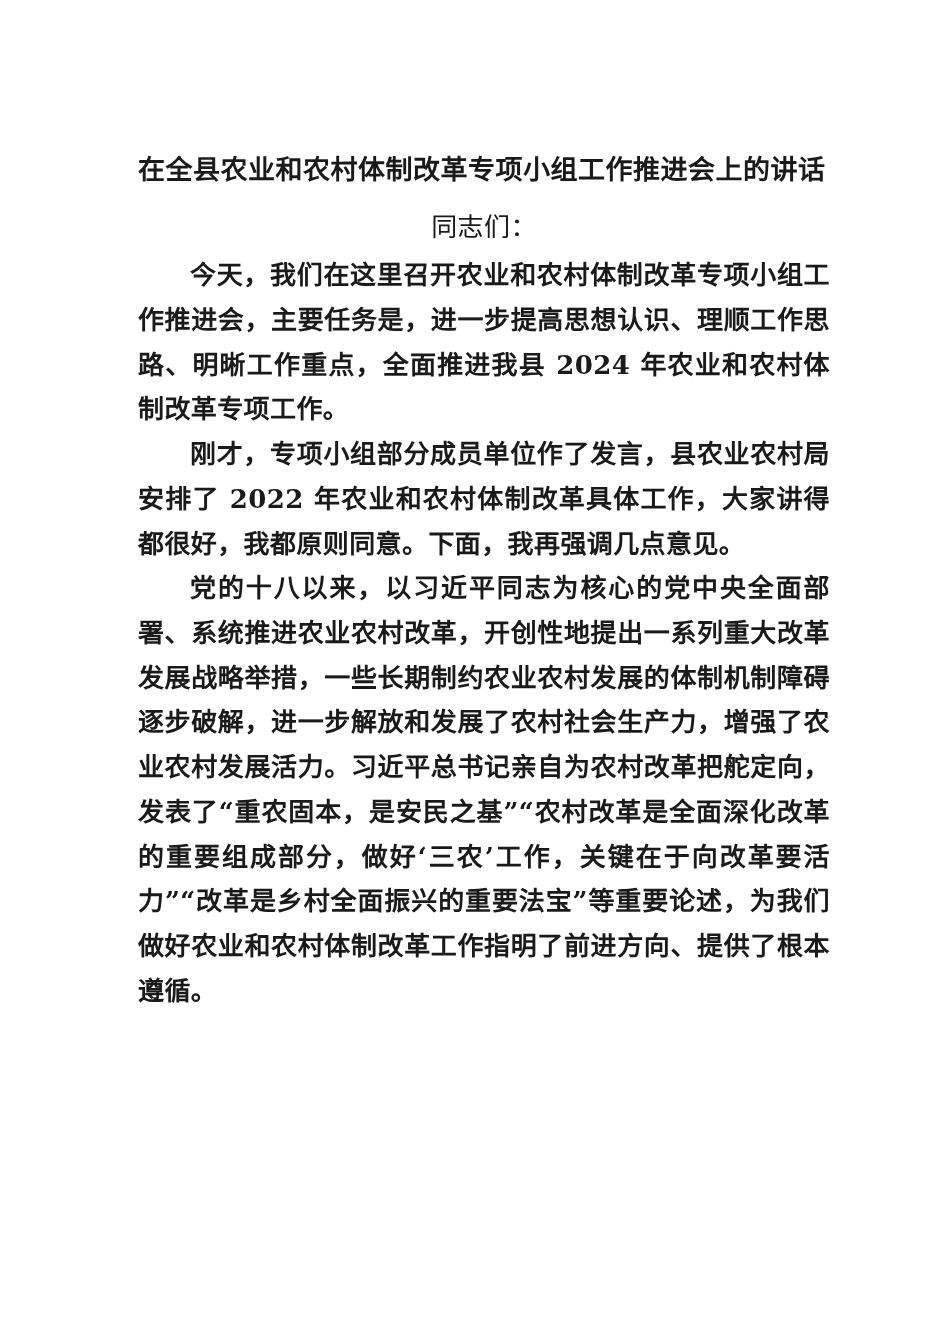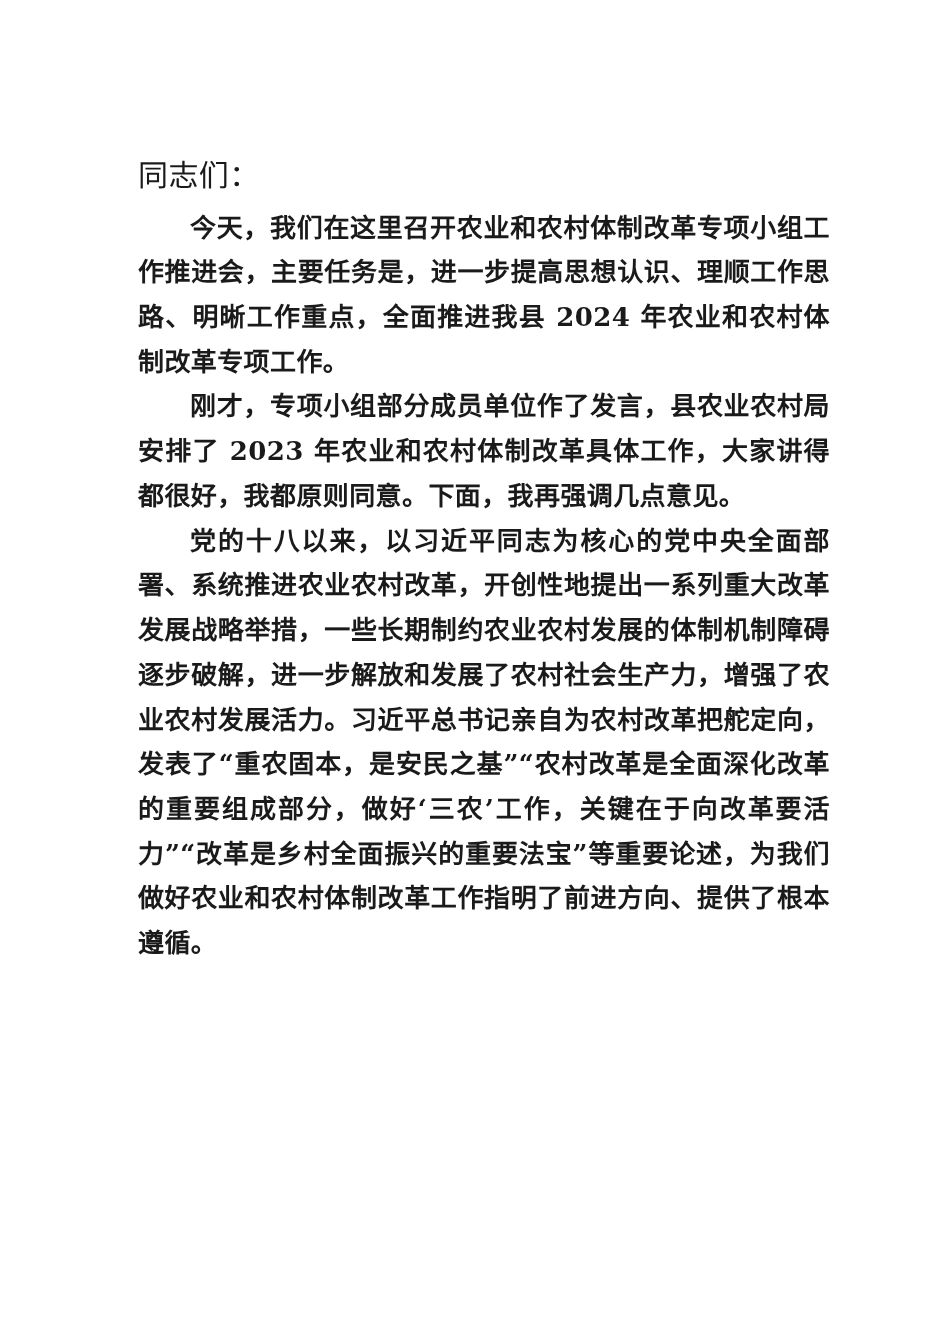--- a/index.html
+++ b/index.html
@@ -25,24 +25,25 @@
   .doc-title {
     font-size: 27px;
     font-weight: bold;
     line-height: 1.5;
     letter-spacing: 0.5px;
     text-align: left;
     margin: 0 0 14px 0;
     white-space: nowrap;
   }
   .salutation {
-    font-size: 30px;
+    font-size: 26px;
     line-height: 1.72;
     margin: 0 0 4px 0;
     letter-spacing: 0.4px;
+    text-align: center;
   }
   .body-para {
     font-size: 26px;
     line-height: 1.72;
     margin: 0;
     text-indent: 2em;
     text-align: justify;
     text-justify: inter-ideograph;
     letter-spacing: 0.4px;
     font-weight: bold;
@@ -56,23 +57,24 @@
     text-align: justify;
     text-justify: inter-ideograph;
     letter-spacing: 0.4px;
   }
 </style>
 </head>
 <body>
 
 <div class="page">
 
+  <h1 class="doc-title">在全县农业和农村体制改革专项小组工作推进会上的讲话</h1>
 
   <p class="salutation">同志们：</p>
 
   <p class="body-para">今天，我们在这里召开农业和农村体制改革专项小组工作推进会，主要任务是，进一步提高思想认识、理顺工作思路、明晰工作重点，全面推进我县 2024 年农业和农村体制改革专项工作。</p>
 
-  <p class="body-para">刚才，专项小组部分成员单位作了发言，县农业农村局安排了 2023 年农业和农村体制改革具体工作，大家讲得都很好，我都原则同意。下面，我再强调几点意见。</p>
+  <p class="body-para">刚才，专项小组部分成员单位作了发言，县农业农村局安排了 2022 年农业和农村体制改革具体工作，大家讲得都很好，我都原则同意。下面，我再强调几点意见。</p>
 
 
   <p class="body-para">党的十八以来，以习近平同志为核心的党中央全面部署、系统推进农业农村改革，开创性地提出一系列重大改革发展战略举措，一些长期制约农业农村发展的体制机制障碍逐步破解，进一步解放和发展了农村社会生产力，增强了农业农村发展活力。习近平总书记亲自为农村改革把舵定向，发表了“重农固本，是安民之基”“农村改革是全面深化改革的重要组成部分，做好‘三农’工作，关键在于向改革要活力”“改革是乡村全面振兴的重要法宝”等重要论述，为我们做好农业和农村体制改革工作指明了前进方向、提供了根本遵循。</p>
 
 </div>
 
 </body></html>

